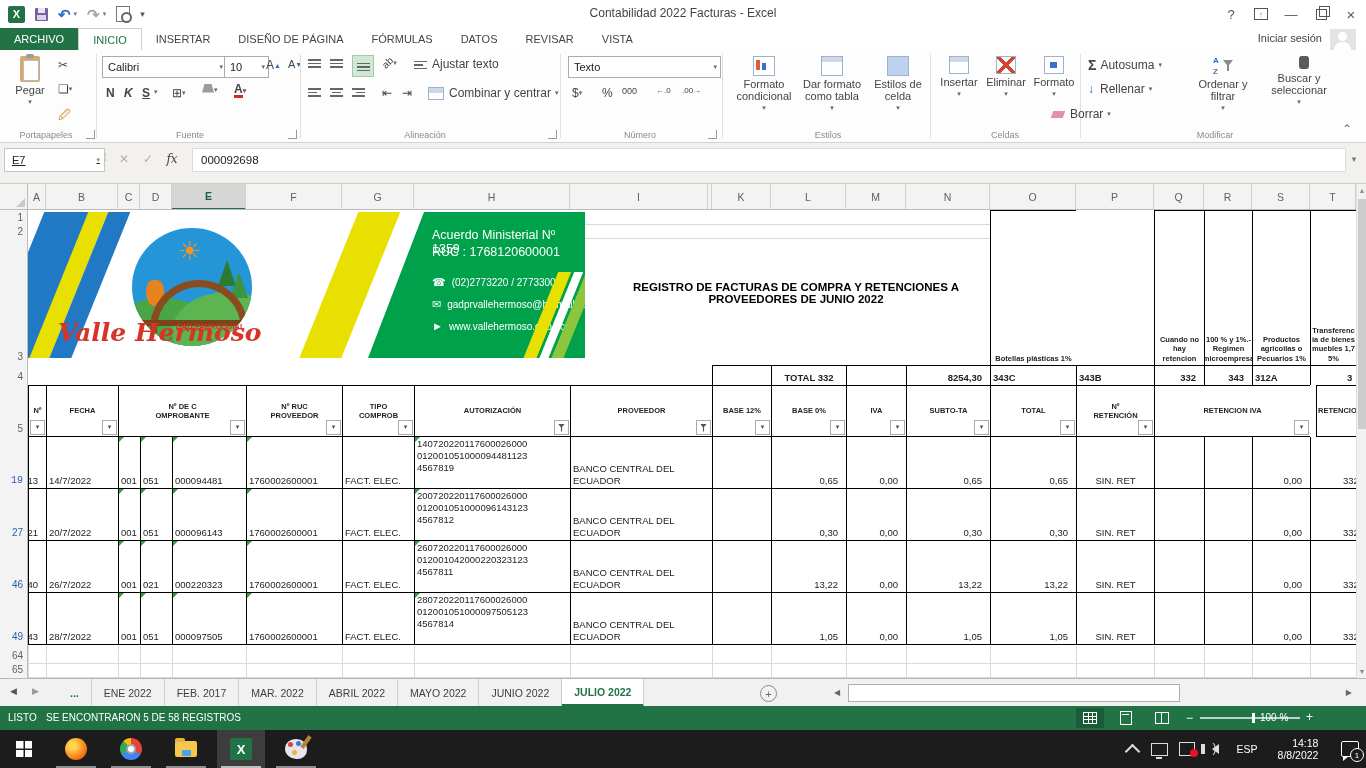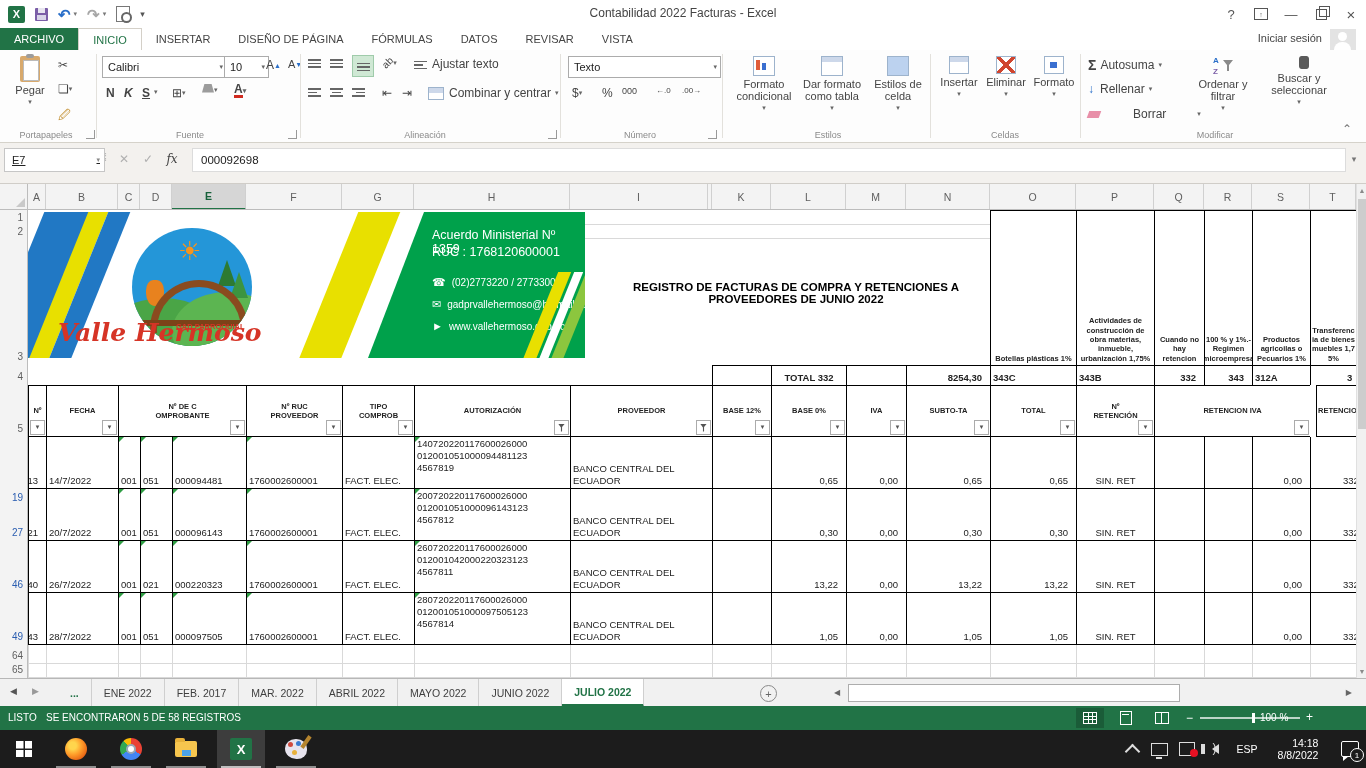--- a/index.html
+++ b/index.html
@@ -394,21 +394,21 @@
     <div class="sic" style="left:1088px;top:7px;">
       <span style="font-size:14px;font-weight:bold;">Σ</span>
       <span style="margin-left:4px;">Autosuma</span>
         <span class="dropchev" style="margin-left:4px;">▾</span>
     </div>
     <div class="sic" style="left:1088px;top:32px;">
       <span style="color:#2a6fc9;font-weight:bold;">↓</span>
       <span style="margin-left:6px;">Rellenar</span>
         <span class="dropchev" style="margin-left:4px;">▾</span>
     </div>
-    <div class="sic" style="left:1088px;top:57px;gap:27px;">
+    <div class="sic" style="left:1052px;top:57px;">
       <span class="eraser"></span>
       <span style="margin-left:6px;">Borrar</span>
         <span class="dropchev" style="margin-left:4px;">▾</span>
     </div>
     <div class="bigbtn" style="left:1190px;top:6px;width:66px;">
       <span class="azfun">
           <b>A</b>
           <i>Z</i>
           <span class="funnel2"></span>
         </span>
@@ -459,21 +459,21 @@
       <div class="colhdr" style="left: 1176px; top: 0px; width: 48px; height: 26px;">R</div>
       <div class="colhdr" style="left: 1224px; top: 0px; width: 58px; height: 26px;">S</div>
       <div class="colhdr" style="left: 1282px; top: 0px; width: 46px; height: 26px;">T</div>
     </div>
   <div id="gutter" class="abs">
       <div class="rowlbl" style="top: 2px;">1</div>
       <div class="rowlbl" style="top: 16px;">2</div>
       <div class="rowlbl" style="top: 141px;">3</div>
       <div class="rowlbl" style="top: 161px;">4</div>
       <div class="rowlbl" style="top: 213px;">5</div>
-      <div class="rowlbl filtered" style="top: 282px;">19</div>
+      <div class="rowlbl filtered" style="top: 265px; font-family: Liberation Mono, monospace;">19</div>
       <div class="rowlbl filtered" style="top: 317px;">27</div>
       <div class="rowlbl filtered" style="top: 369px;">46</div>
       <div class="rowlbl filtered" style="top: 421px;">49</div>
       <div class="rowlbl" style="top: 440px;">64</div>
       <div class="rowlbl" style="top: 454px;">65</div>
     </div>
 
   <div id="grid" class="abs">
 
     <div id="banner">
@@ -534,21 +534,20 @@
       <div class="gline" style="left: 743px; top: 435px; width: 1px; height: 33px;"></div>
       <div class="gline" style="left: 818px; top: 435px; width: 1px; height: 33px;"></div>
       <div class="gline" style="left: 878px; top: 435px; width: 1px; height: 33px;"></div>
       <div class="gline" style="left: 962px; top: 435px; width: 1px; height: 33px;"></div>
       <div class="gline" style="left: 1048px; top: 435px; width: 1px; height: 33px;"></div>
       <div class="gline" style="left: 1126px; top: 435px; width: 1px; height: 33px;"></div>
       <div class="gline" style="left: 1176px; top: 435px; width: 1px; height: 33px;"></div>
       <div class="gline" style="left: 1224px; top: 435px; width: 1px; height: 33px;"></div>
       <div class="gline" style="left: 1282px; top: 435px; width: 1px; height: 33px;"></div>
       <div class="cell uh bl bt" style="left: 962px; top: 0px; width: 86px; height: 155px;">Botellas plásticas 1%</div>
-      <div class="cell uh bl bt" style="left: 1048px; top: 0px; width: 78px; height: 155px;">Actividades de construcción de obra materias, inmueble, urbanización 1,75%</div>
       <div class="cell uh bl bt" style="left: 1126px; top: 0px; width: 50px; height: 155px;">Cuando no hay retencion</div>
       <div class="cell uh bl bt" style="left: 1176px; top: 0px; width: 48px; height: 155px;">100 % y 1%.- Regimen microempresa</div>
       <div class="cell uh bl bt" style="left: 1224px; top: 0px; width: 58px; height: 155px;">Productos agricoilas o Pecuarios 1%</div>
       <div class="cell uh bl bt" style="left: 1282px; top: 0px; width: 46px; height: 155px; word-break: break-all;">Transferencia de bienes muebles 1,75%</div>
       <div class="cell tot bl bt al" style="left: 684px; top: 155px; width: 59px; height: 20px;"></div>
       <div class="cell tot bl bt ac" style="left: 743px; top: 155px; width: 75px; height: 20px;">TOTAL 332</div>
       <div class="cell tot bl bt al" style="left: 818px; top: 155px; width: 60px; height: 20px;"></div>
       <div class="cell tot bl bt ar" style="left: 878px; top: 155px; width: 84px; height: 20px;">8254,30</div>
       <div class="cell tot bl bt al" style="left: 962px; top: 155px; width: 86px; height: 20px;">343C</div>
       <div class="cell tot bl bt al" style="left: 1048px; top: 155px; width: 78px; height: 20px;">343B</div>

